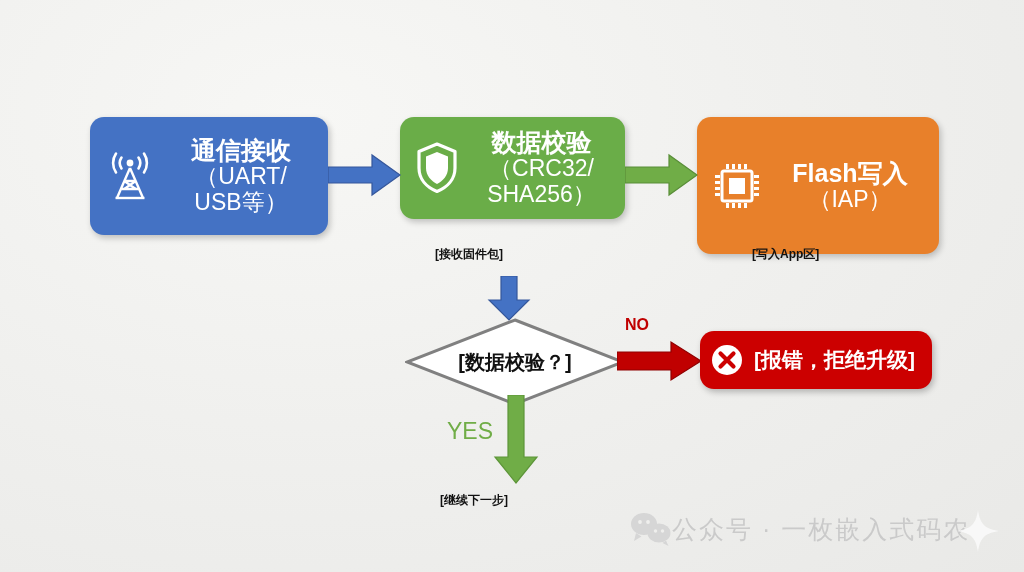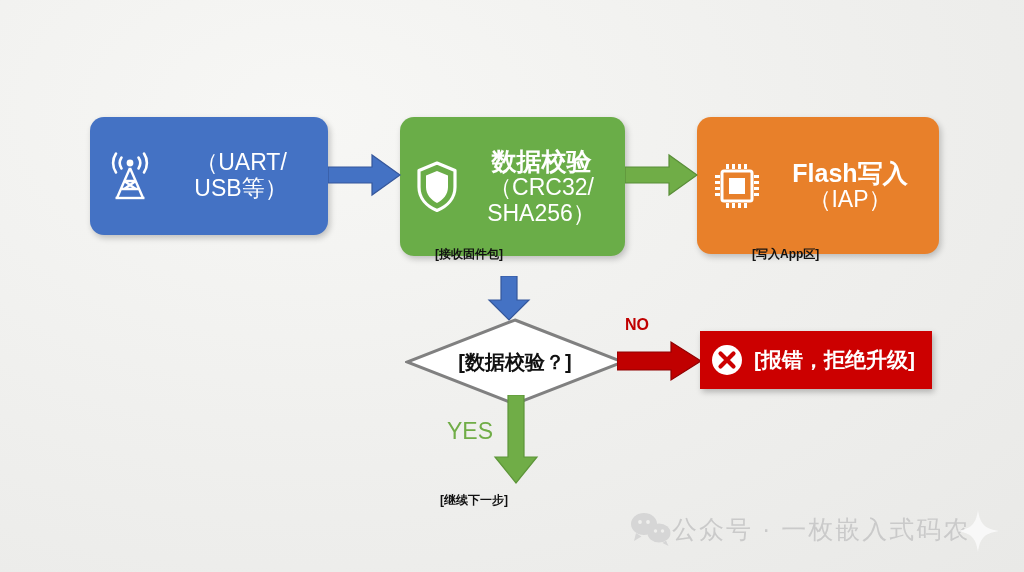--- a/index.html
+++ b/index.html
@@ -66,21 +66,21 @@
     font-weight: bold;
     white-space: nowrap;
   }
   .pbox .psub {
     font-size: 23px;
     font-weight: normal;
     text-align: center;
   }
 
   #box-comm  { left: 90px;  top: 117px; width: 238px; height: 118px; background: #4472c4; }
-  #box-check { left: 400px; top: 117px; width: 225px; height: 139px; background: #6aad48; }
+  #box-check { left: 400px; top: 117px; width: 225px; height: 102px; background: #6aad48; }
   #box-flash { left: 697px; top: 117px; width: 242px; height: 137px; background: #e8802a; }
 
   
   .caption {
     position: absolute;
     font-size: 12px;
     font-weight: bold;
     color: #111111;
     white-space: nowrap;
   }
@@ -135,21 +135,21 @@
   }
 
   
   #box-error {
     position: absolute;
     left: 700px;
     top: 331px;
     width: 232px;
     height: 58px;
     background: #cc0000;
-    border-radius: 0;
+    border-radius: 14px;
     display: flex;
     align-items: center;
     gap: 10px;
     padding: 0 10px;
     box-shadow: 2px 3px 6px rgba(0,0,0,0.25);
   }
   #error-text {
     font-size: 21px;
     font-weight: bold;
     color: #ffffff;
@@ -189,20 +189,21 @@
       </g>
       <circle cx="26" cy="15" r="3.4" fill="#ffffff"></circle>
       <g fill="none" stroke="#ffffff" stroke-width="2.4" stroke-linejoin="round">
         <path d="M26 20 L13 50 M26 20 L39 50"></path>
         <path d="M20.3 33 L31.7 33 M17.6 41 L34.4 41"></path>
         <path d="M20.3 33 L31.7 41 M31.7 33 L20.3 41"></path>
         <path d="M11.5 50 L40.5 50"></path>
       </g>
     </svg>
     <div class="ptext">
+      <div class="ptitle">通信接收</div>
       <div class="psub">（UART/</div>
       <div class="psub">USB等）</div>
     </div>
   </div>
 
   <div class="pbox" id="box-check">
     <svg width="46" height="54" viewBox="0 0 46 54">
       <path d="M23 3 L41 10.5 V27 C41 38.5 33 46.5 23 50.5 C13 46.5 5 38.5 5 27 V10.5 Z" fill="none" stroke="#ffffff" stroke-width="3.2" stroke-linejoin="round"></path>
       <path d="M23 11 L34 15.5 V27 C34 34.5 29 40 23 43 C17 40 12 34.5 12 27 V15.5 Z" fill="#ffffff"></path>
     </svg>

